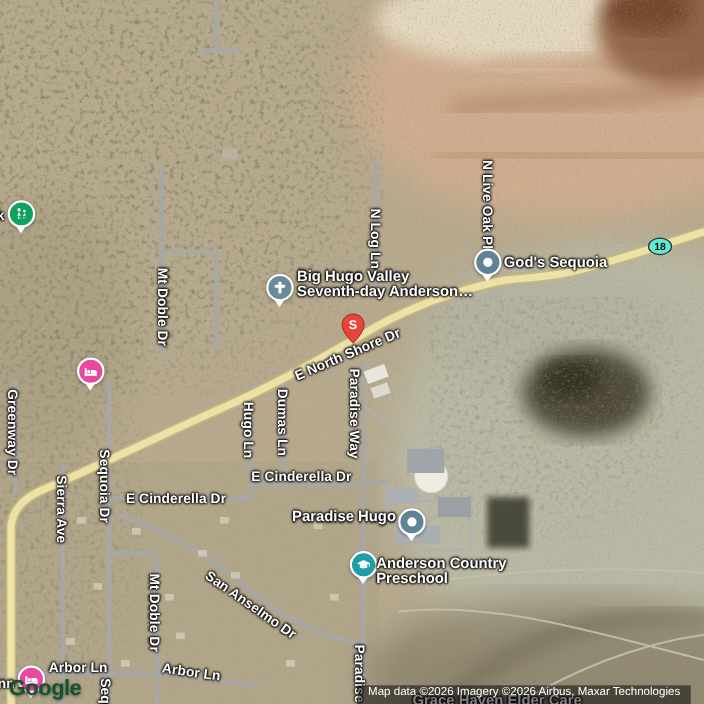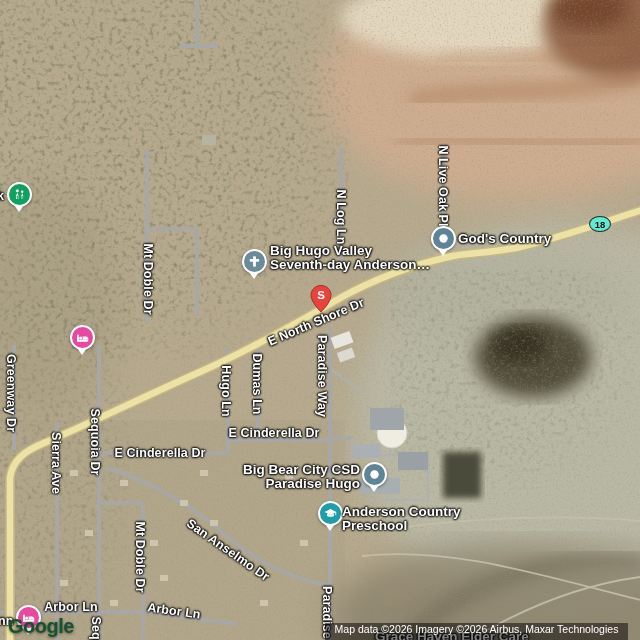--- a/index.html
+++ b/index.html
@@ -257,23 +257,22 @@
 
   <svg class="pin" style="left:309px;top:284px" width="24" height="30" viewBox="0 0 24 30">
     <path d="M12,1.5 C6,1.5 2,6 2,11.2 C2,18.5 12,28 12,28 C12,28 22,18.5 22,11.2 C22,6 18,1.5 12,1.5 Z" stroke="#8E2418" stroke-width=".8" fill="#E8443B"></path>
     <text x="12" y="15" text-anchor="middle" font-size="11.5" font-weight="bold" fill="#fff" font-family="Liberation Sans, sans-serif">S</text>
   </svg>
 
   <div class="poi-label" style="left:270px;top:244px">
     <div>Big Hugo Valley</div>
     <div>Seventh-day Anderson…</div>
   </div>
-  <div class="poi-label" style="left:458px;top:232px">God's Country</div>
+  <div class="poi-label" style="left:458px;top:232px">God's Sequoia</div>
   <div class="poi-label" style="left:220px;top:463px;width:140px;text-align:right">
-    <div>Big Bear City CSD</div>
     <div>Paradise Hugo</div>
   </div>
   <div class="poi-label" style="left:342px;top:505px">
     <div>Anderson Country</div>
     <div>Preschool</div>
   </div>
   <div class="poi-label grace" style="left:375px;top:630px">Grace Haven Elder Care</div>
 
   <div class="google-logo">Google</div>
   <div class="attrib">

